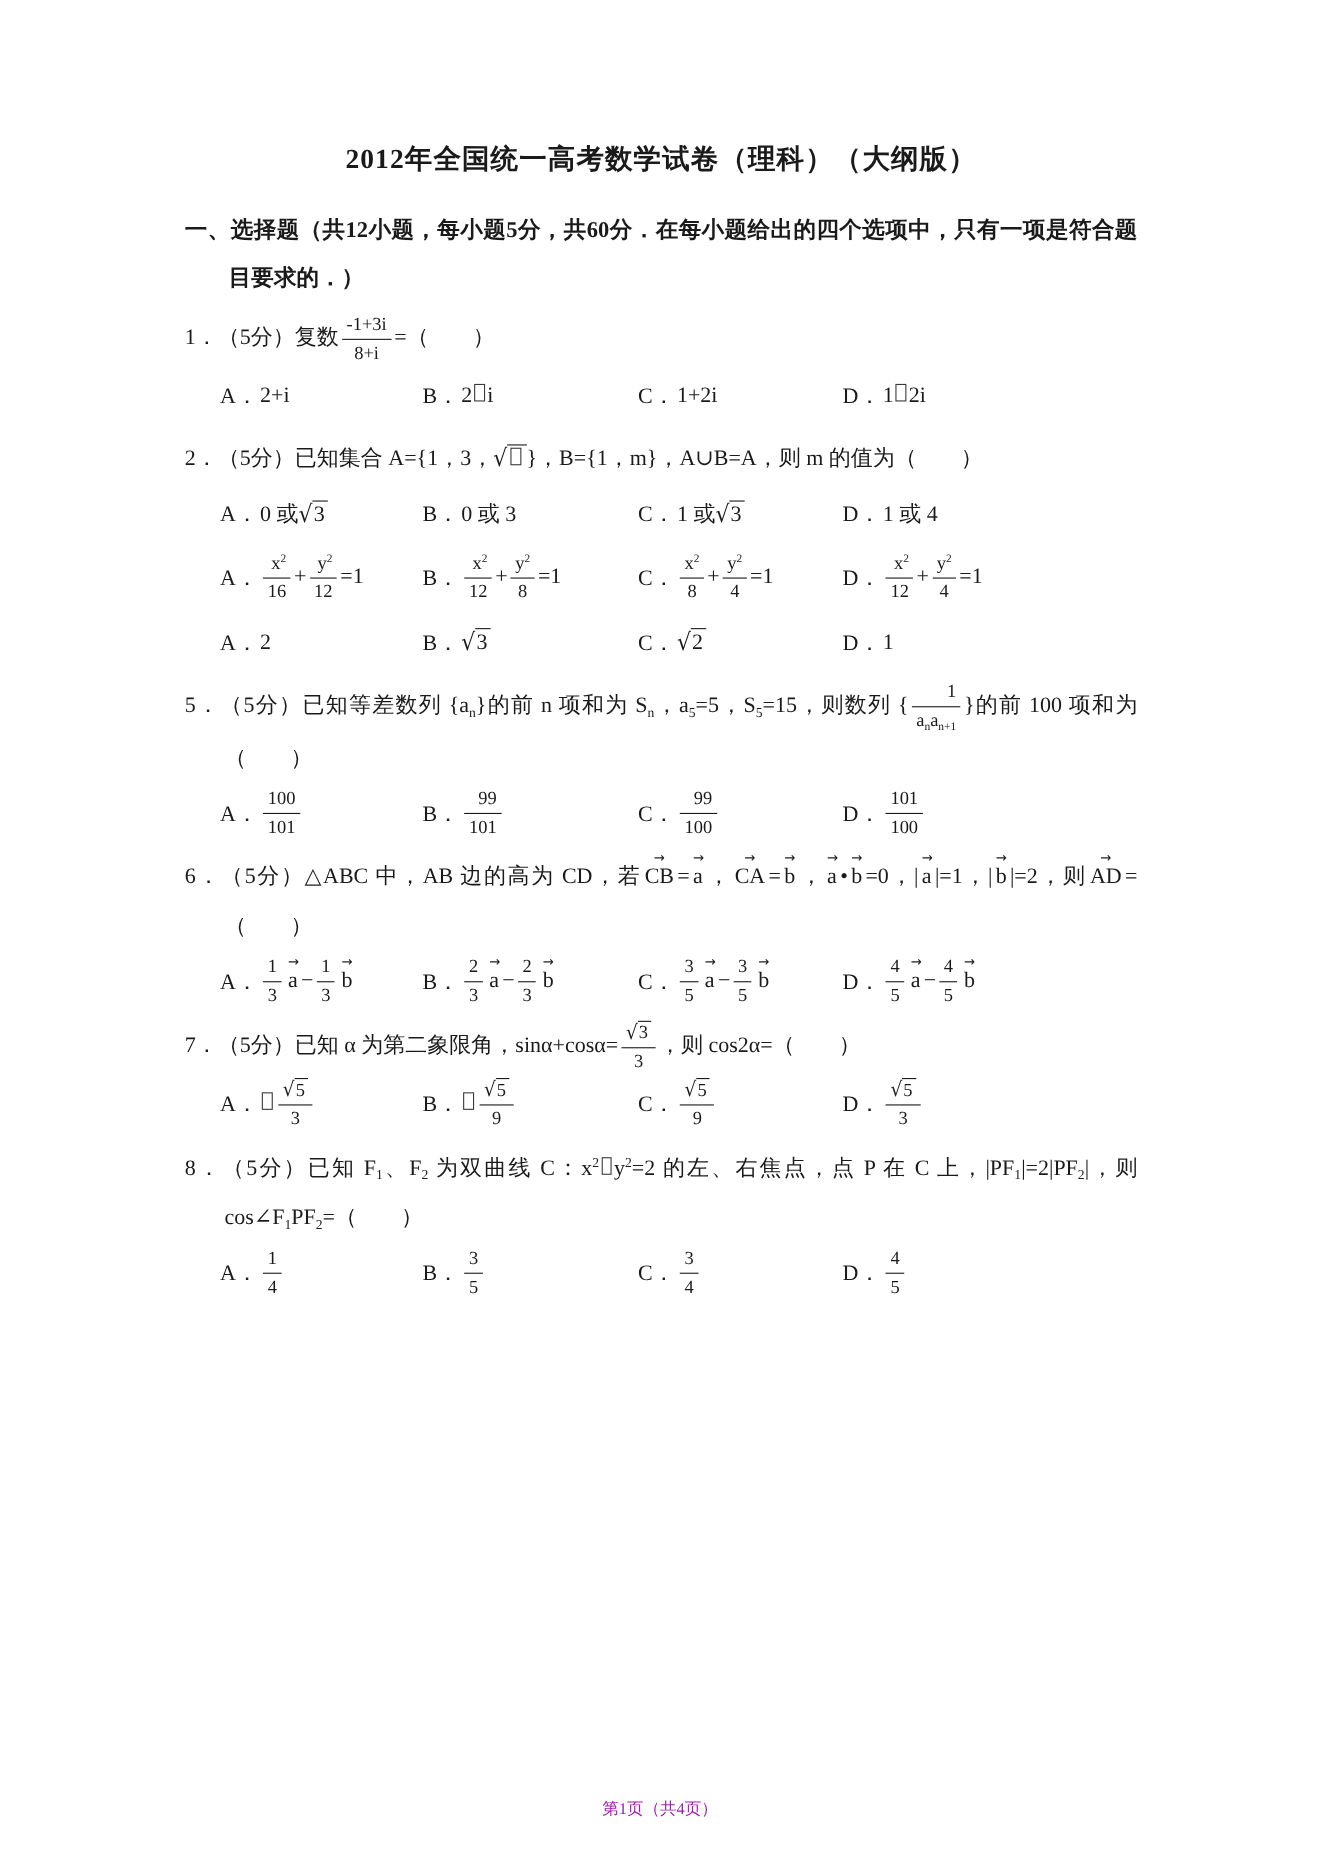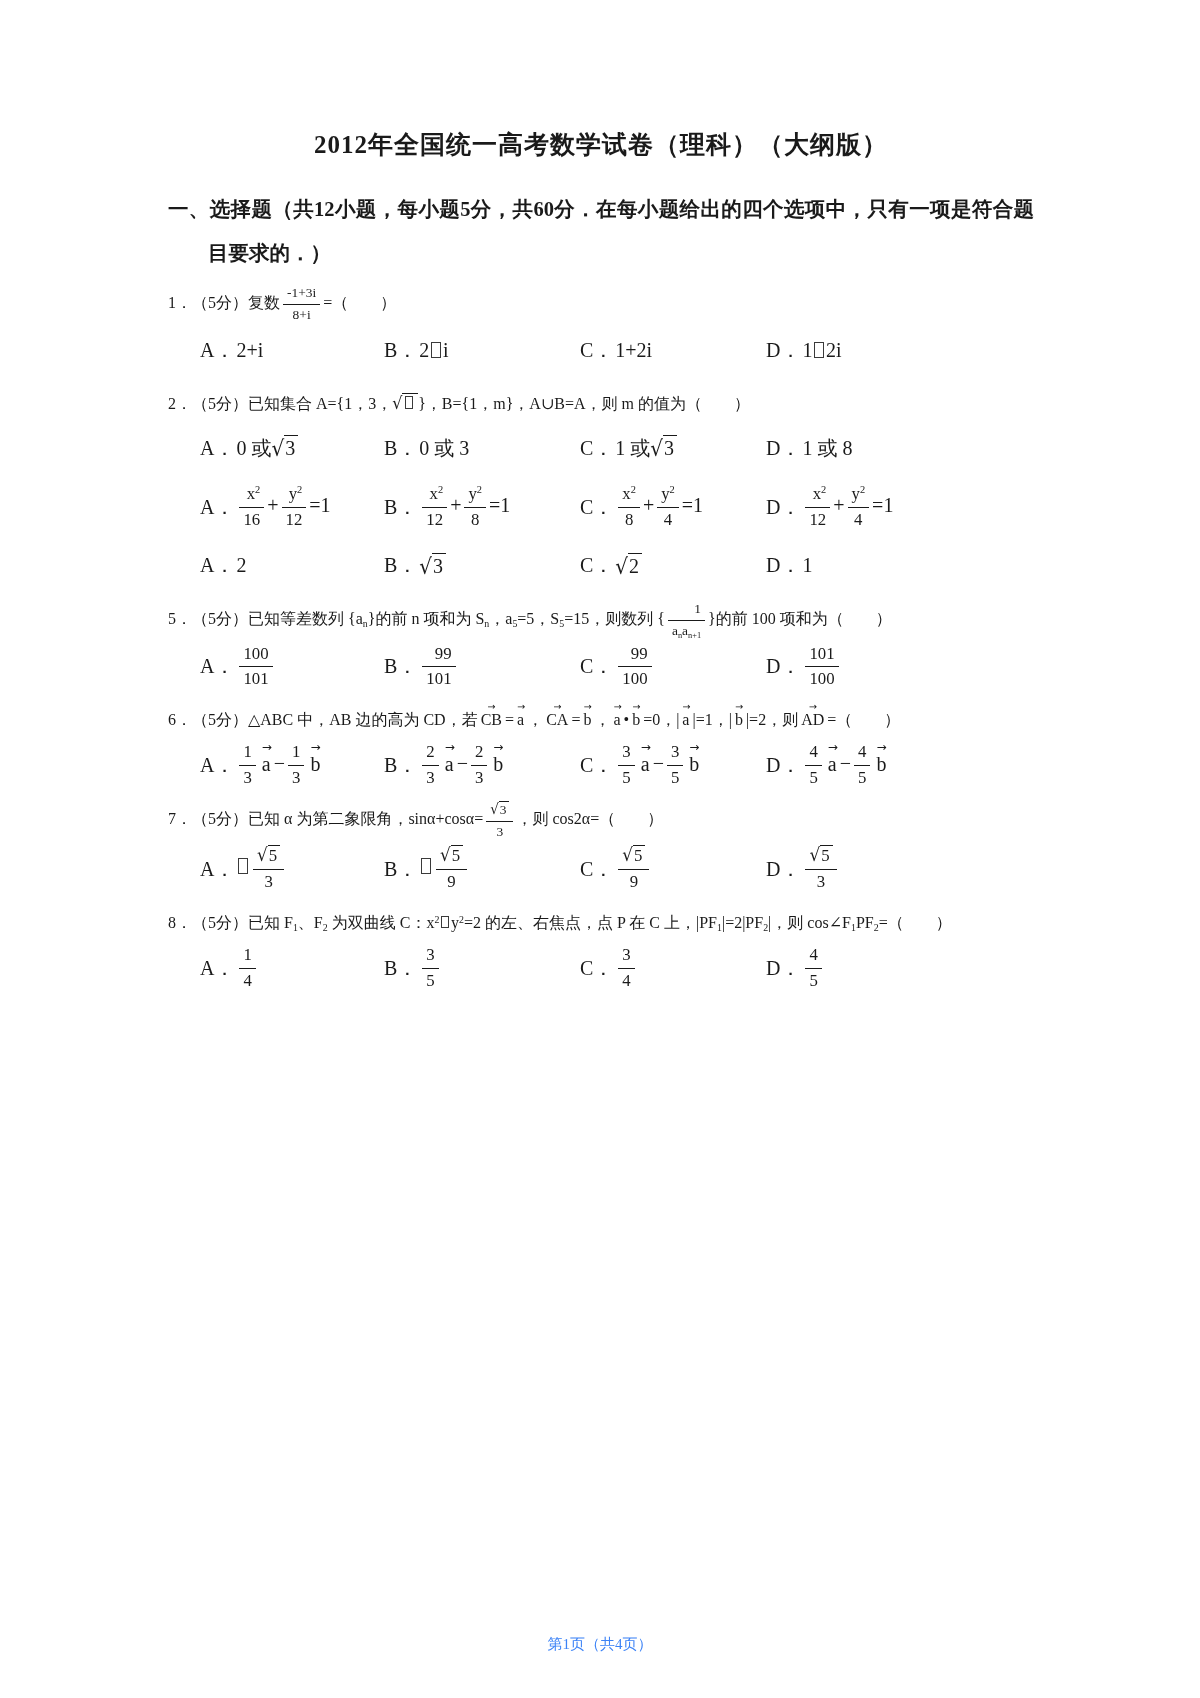--- a/index.html
+++ b/index.html
@@ -21,21 +21,21 @@
   }
   .section-header{
     font-size:20.5px;font-weight:bold;
     line-height:2.15;margin:0 0 10px 0;
     padding-left:40px;text-indent:-40px;
     text-align:justify;
     font-family:Liberation Serif, serif;
   }
   .question{margin:0 0 10px 0;}
   .stem{
-    font-size:16px;line-height:2.25;
+    font-size:20px;line-height:2.25;
     padding-left:36px;text-indent:-36px;
     text-align:justify;
   }
   .qnum{display:inline;}
   .options{
     display:flex;align-items:center;
     padding-left:32px;
     margin:4px 0 12px 0;
     font-size:20px;
     min-height:46px;
@@ -73,21 +73,21 @@
   }
   sub{font-size:0.62em;vertical-align:-0.32em;line-height:1;}
   sup{font-size:0.62em;vertical-align:0.55em;line-height:1;}
   .tofu{
     display:inline-block;width:0.48em;height:0.8em;
     border:1.3px solid #3a3a3a;margin:0 2px;
     vertical-align:-0.02em;box-sizing:border-box;
   }
   .footer{
     position:absolute;left:0;right:0;bottom:44px;
-    text-align:center;font-size:15px;color:#3b82f6;
+    text-align:center;font-size:15px;color:#a21caf;
   }
 </style>
 </head>
 <body>
 
 <div class="page">
   <h1 class="title">2012年全国统一高考数学试卷（理科）（大纲版）</h1>
   <p class="section-header">一、选择题（共12小题，每小题5分，共60分．在每小题给出的四个选项中，只有一项是符合题目要求的．）</p>
   <div class="questions">
       <div class="question">
@@ -121,21 +121,21 @@
           <div class="option">
             <span class="olabel">B．</span>
             <span class="ocontent">0 或 3</span>
           </div>
           <div class="option">
             <span class="olabel">C．</span>
             <span class="ocontent">1 或<span class="sqrt"><span class="rad">√</span><span class="sqc">3</span></span></span>
           </div>
           <div class="option">
             <span class="olabel">D．</span>
-            <span class="ocontent">1 或 8</span>
+            <span class="ocontent">1 或 4</span>
           </div>
         </div>
       </div>
       <div class="question">
         <div class="options">
           <div class="option">
             <span class="olabel">A．</span>
             <span class="ocontent"><span class="frac"><span class="num">x<sup>2</sup></span><span class="den">16</span></span>+<span class="frac"><span class="num">y<sup>2</sup></span><span class="den">12</span></span>=1</span>
           </div>
           <div class="option">

